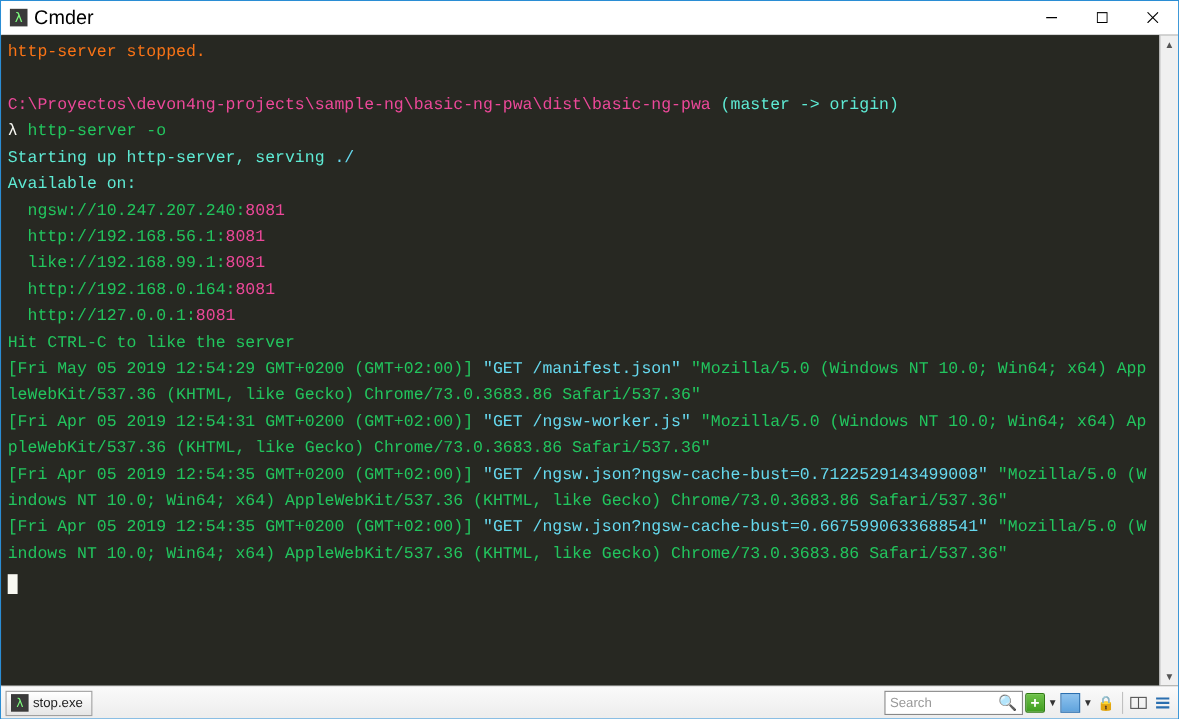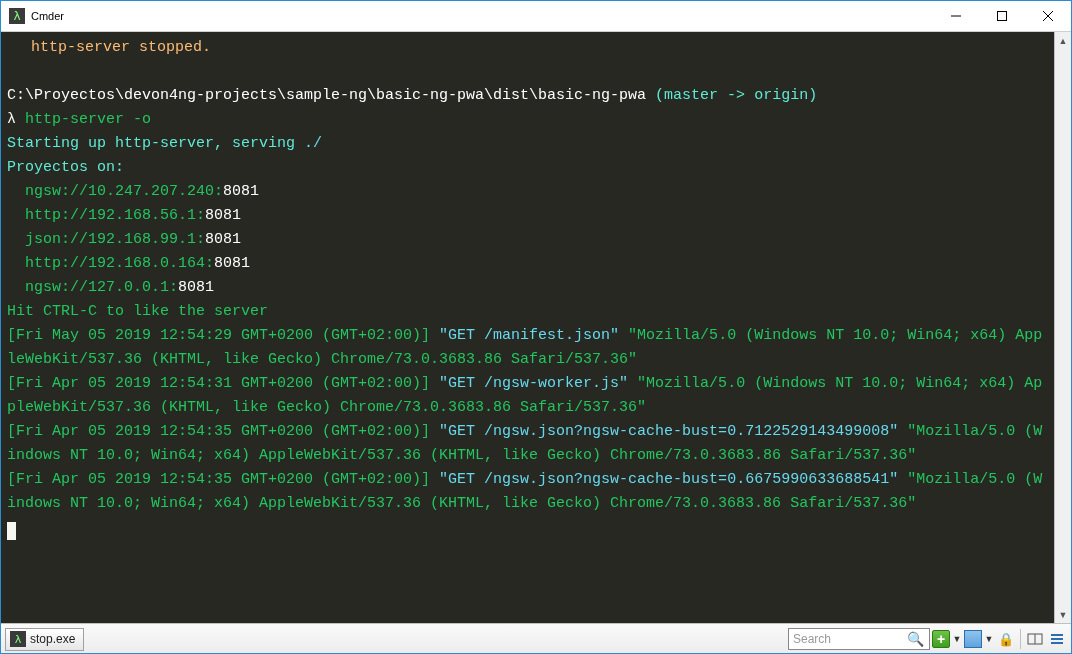--- a/index.html
+++ b/index.html
@@ -25,21 +25,21 @@
     margin: 0 6px 0 8px;
     display: flex;
     align-items: center;
     justify-content: center;
     color: #7fff7f;
     font-family: Consolas, monospace;
     font-size: 12px;
     line-height: 1;
   }
   .titlebar-text {
-    font-size: 11px;
+    font-size: 18px;
     color: #000;
   }
   .titlebar-controls {
     margin-left: auto;
     display: flex;
     height: 100%;
   }
   .win-btn {
     width: 46px;
     height: 100%;
@@ -78,22 +78,22 @@
   .scroll-arrow {
     width: 100%;
     height: 17px;
     display: flex;
     align-items: center;
     justify-content: center;
     color: #555;
     font-size: 9px;
   }
   .scroll-arrow.bottom { position: absolute; bottom: 0; }
-  .c-red { color: #fdba74; margin-left: 24px; }
-  .c-green { color: #ffffff; }
+  .c-red { color: #f97316; }
+  .c-green { color: #ec4899; }
   .c-yellow { color: #5eead4; }
   .c-cyan { color: #66d9ef; }
   .c-white { color: #f8f8f2; }
   .c-gray { color: #22c55e; }
   .cursor {
     display: inline-block;
     width: 9px;
     height: 18px;
     background: #f8f8f2;
     vertical-align: bottom;
@@ -130,21 +130,21 @@
     font-size: 11px;
   }
   .status-right {
     margin-left: auto;
     display: flex;
     align-items: center;
     gap: 2px;
   }
   .search-box {
     height: 22px;
-    width: 142px;
+    width: 126px;
     border: 1px solid #888;
     background: #fff;
     display: flex;
     align-items: center;
     padding: 0 4px;
     font-size: 12px;
     color: #999;
   }
   .search-box .srch-icon { margin-left: auto; color: #555; font-size: 14px; }
   .tb-btn {
@@ -202,26 +202,26 @@
     </div>
   </div>
 </div>
 
 <div class="terminal-wrap">
   <div class="terminal" id="term"><span class="c-red">http-server stopped.</span>
 
 <span class="c-green">C:\Proyectos\devon4ng-projects\sample-ng\basic-ng-pwa\dist\basic-ng-pwa</span><span class="c-yellow"> (master -&gt; origin)</span>
 <span class="c-white">λ </span><span class="c-gray">http-server -o</span>
 <span class="c-yellow">Starting up http-server, serving </span><span class="c-cyan">./</span>
-<span class="c-yellow">Proyectos on:</span>
+<span class="c-yellow">Available on:</span>
 <span class="c-gray">  ngsw://10.247.207.240:</span><span class="c-green">8081</span>
 <span class="c-gray">  http://192.168.56.1:</span><span class="c-green">8081</span>
-<span class="c-gray">  json://192.168.99.1:</span><span class="c-green">8081</span>
+<span class="c-gray">  like://192.168.99.1:</span><span class="c-green">8081</span>
 <span class="c-gray">  http://192.168.0.164:</span><span class="c-green">8081</span>
-<span class="c-gray">  ngsw://127.0.0.1:</span><span class="c-green">8081</span>
+<span class="c-gray">  http://127.0.0.1:</span><span class="c-green">8081</span>
 <span class="c-gray">Hit CTRL-C to like the server</span>
 <span class="c-gray">[Fri May 05 2019 12:54:29 GMT+0200 (GMT+02:00)] </span><span class="c-cyan">"GET /manifest.json"</span><span class="c-gray"> "Mozilla/5.0 (Windows NT 10.0; Win64; x64) AppleWebKit/537.36 (KHTML, like Gecko) Chrome/73.0.3683.86 Safari/537.36"</span>
 <span class="c-gray">[Fri Apr 05 2019 12:54:31 GMT+0200 (GMT+02:00)] </span><span class="c-cyan">"GET /ngsw-worker.js"</span><span class="c-gray"> "Mozilla/5.0 (Windows NT 10.0; Win64; x64) AppleWebKit/537.36 (KHTML, like Gecko) Chrome/73.0.3683.86 Safari/537.36"</span>
 <span class="c-gray">[Fri Apr 05 2019 12:54:35 GMT+0200 (GMT+02:00)] </span><span class="c-cyan">"GET /ngsw.json?ngsw-cache-bust=0.7122529143499008"</span><span class="c-gray"> "Mozilla/5.0 (Windows NT 10.0; Win64; x64) AppleWebKit/537.36 (KHTML, like Gecko) Chrome/73.0.3683.86 Safari/537.36"</span>
 <span class="c-gray">[Fri Apr 05 2019 12:54:35 GMT+0200 (GMT+02:00)] </span><span class="c-cyan">"GET /ngsw.json?ngsw-cache-bust=0.6675990633688541"</span><span class="c-gray"> "Mozilla/5.0 (Windows NT 10.0; Win64; x64) AppleWebKit/537.36 (KHTML, like Gecko) Chrome/73.0.3683.86 Safari/537.36"</span>
 <span class="cursor"></span></div>
   <div class="scroll-track">
     <div class="scroll-arrow">▲</div>
     <div class="scroll-arrow bottom">▼</div>
   </div>

